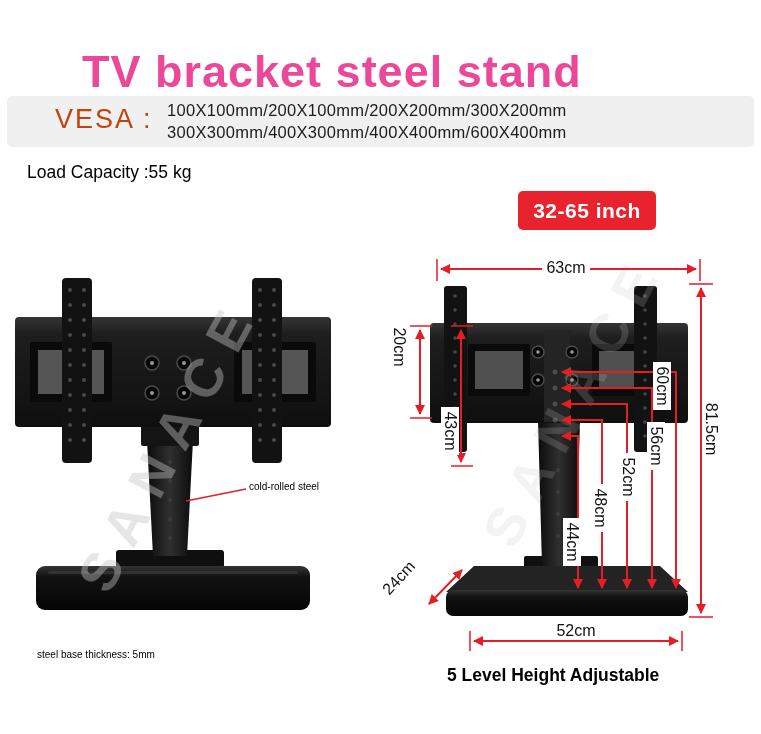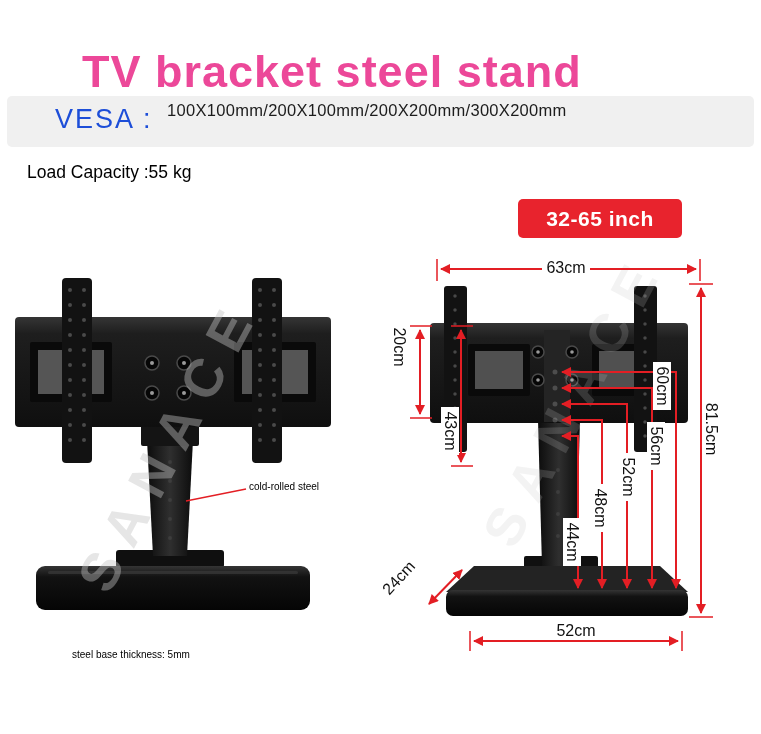--- a/index.html
+++ b/index.html
@@ -8,28 +8,28 @@
     font-family:"Liberation Sans",sans-serif;overflow:hidden;color:#000;
   }
   .title{
     position:absolute;left:82px;top:16px;font-size:45px;font-weight:bold;
     letter-spacing:1px;color:#ec4899;white-space:nowrap;
   }
   .vesa-band{
     position:absolute;left:7px;top:96px;width:747px;height:51px;
     background:var(--band-gray,#f0f0f0);border-radius:5px;
   }
-  .vesa-label{position:absolute;left:48px;top:8px;font-size:27px;color:#1d4ed8;letter-spacing:2px;}
+  .vesa-label{position:absolute;left:48px;top:8px;font-size:27px;color:#c2410c;letter-spacing:2px;}
   .vesa-lines{position:absolute;left:160px;top:4px;font-size:16.5px;line-height:21.5px;color:#1c1c1c;letter-spacing:.3px;}
   .load-capacity{position:absolute;left:27px;top:162px;font-size:17.5px;color:#000;}
   .compat-text{position:absolute;left:27px;top:194px;font-size:25px;color:#000;white-space:nowrap;}
   .size-badge{
-    position:absolute;left:518px;top:191px;width:164px;height:39px;
+    position:absolute;left:518px;top:191px;width:138px;height:39px;
     background:var(--badge-red,#e8232d);color:#fff;font-size:21px;font-weight:bold;
-    border-radius:5px;display:flex;align-items:center;justify-content:center;letter-spacing:.5px;margin-top:8px;
+    border-radius:5px;display:flex;align-items:center;justify-content:center;letter-spacing:.5px;
   }
   .fig{position:absolute;left:0;top:0;width:761px;height:734px;}
   .dl{stroke:var(--accent-red,#e31e24);stroke-width:2;fill:none;}
   .tick{stroke:var(--accent-red,#e31e24);stroke-width:1.5;fill:none;}
   .lead{stroke:var(--accent-red,#e31e24);stroke-width:1.5;}
   .ah{fill:var(--accent-red,#e31e24);}
   .wm{font-family:"Liberation Sans",sans-serif;font-size:54px;font-weight:bold;
       fill:#c4c4c4;letter-spacing:16px;}
   .dim{
     position:absolute;width:48px;height:18px;line-height:18px;text-align:center;
@@ -42,34 +42,35 @@
   .d60{left:638px;top:377px;}
   .d815{left:683px;top:420px;width:56px;}
   .d56{left:632px;top:437px;}
   .d52r{left:604px;top:468px;}
   .d48{left:576px;top:499px;}
   .d44{left:548px;top:533px;}
   .d24{left:375px;top:569px;transform:rotate(-47deg);}
   .d52b{left:552px;top:622px;}
   .note{position:absolute;font-size:10px;color:#000;white-space:nowrap;}
   .cold-rolled{left:249px;top:481px;}
-  .base-thickness{left:37px;top:649px;margin-left:35px;}
+  .base-thickness{left:37px;top:649px;}
   .height-adjustable{position:absolute;left:447px;top:665px;font-size:17.5px;font-weight:bold;color:#000;white-space:nowrap;}
 </style>
 </head>
 <body>
 
 <div class="page">
 
   <h1 class="title">TV bracket steel stand</h1>
 
   <div class="vesa-band">
     <span class="vesa-label">VESA :</span>
     <div class="vesa-lines">
       <div>100X100mm/200X100mm/200X200mm/300X200mm</div>
+      <div>300X300mm/400X300mm/400X400mm/600X400mm</div>
     </div>
   </div>
 
   <div class="load-capacity">Load Capacity :55 kg</div>
 
   <div class="size-badge">32-65 inch</div>
 
   <svg class="fig" viewBox="0 0 761 734">
     <defs>
       <marker id="aE" markerWidth="11" markerHeight="10" refX="9" refY="5" orient="auto" markerUnits="userSpaceOnUse">
@@ -198,14 +199,15 @@
   <div class="dim v d815">81.5cm</div>
   <div class="dim v d56">56cm</div>
   <div class="dim v d52r">52cm</div>
   <div class="dim v d48">48cm</div>
   <div class="dim v d44">44cm</div>
   <div class="dim d24">24cm</div>
   <div class="dim d52b">52cm</div>
 
   <div class="note cold-rolled">cold-rolled steel</div>
   <div class="note base-thickness">steel base thickness: 5mm</div>
+  <div class="height-adjustable">5 Level Height Adjustable</div>
 
 </div>
 
 </body></html>

